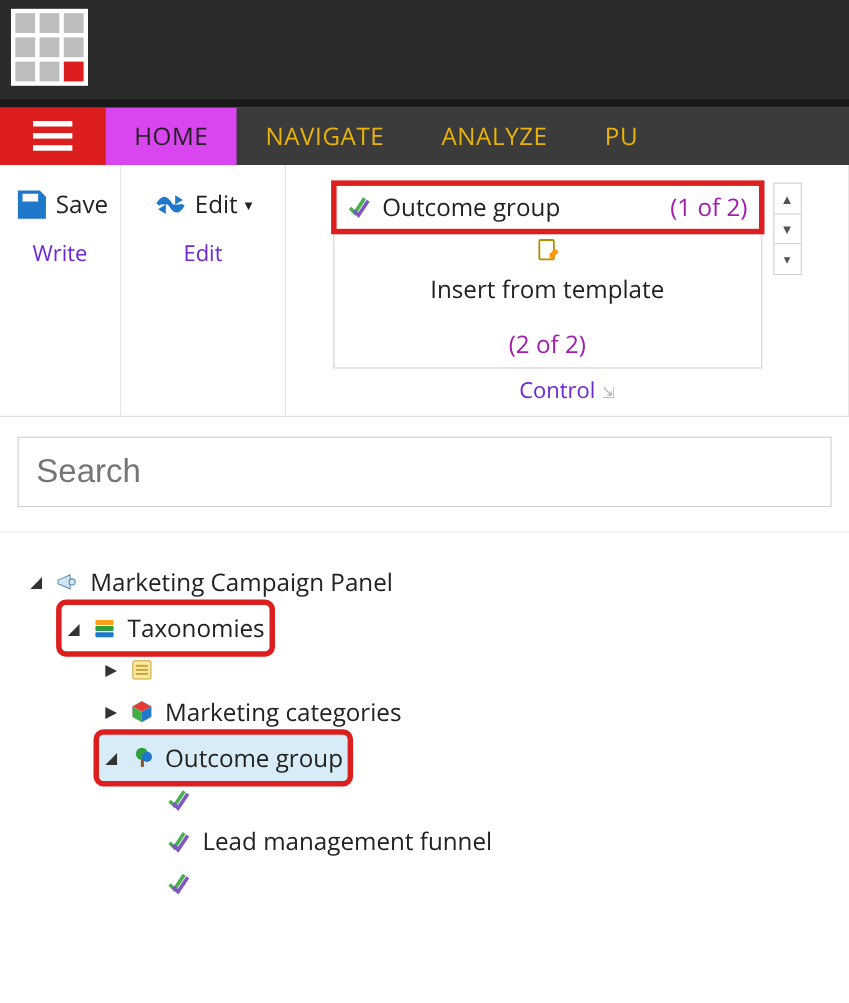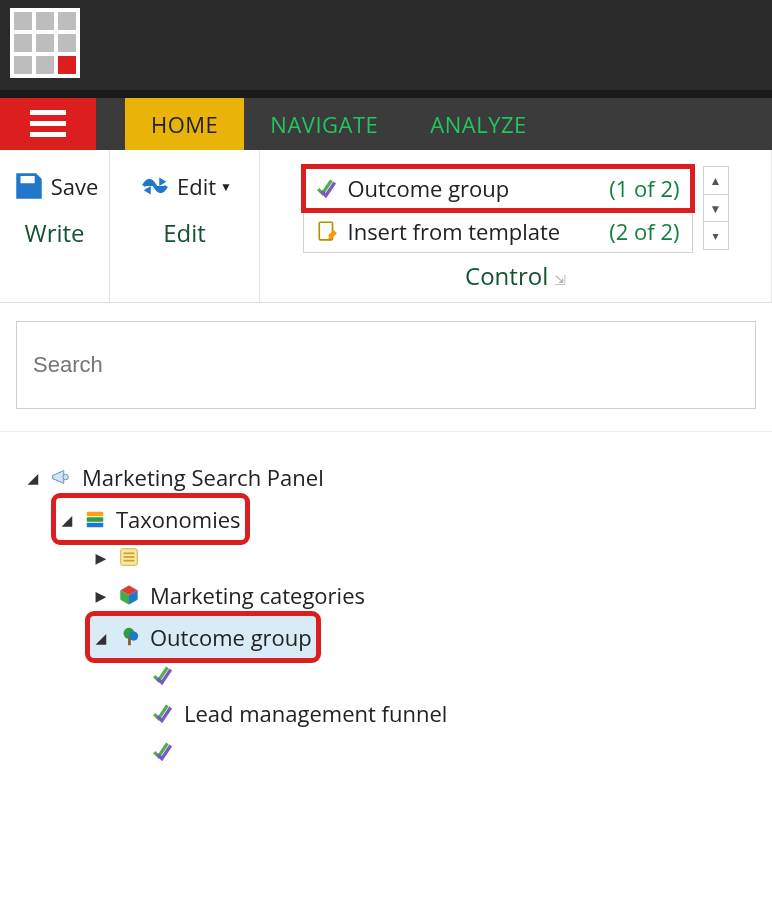--- a/index.html
+++ b/index.html
@@ -48,27 +48,26 @@
     align-items: center;
     justify-content: center;
   }
   .hamburger svg { width: 36px; height: 28px; }
   .navtab {
     padding: 0 26px;
     display: flex;
     align-items: center;
     font-size: 22px;
     letter-spacing: .5px;
-    color: #22c55e;
+    color: #eab308;
     cursor: pointer;
   }
   .navtab.active {
-    background: #eab308;
+    background: #d946ef;
     color: #222;
-    margin-left: 29px;
   }
 
   
   .ribbon {
     display: flex;
     border-bottom: 1px solid #ddd;
     background: #fff;
   }
   .ribbon-group {
     border-right: 1px solid #e5e5e5;
@@ -89,22 +88,22 @@
     flex-direction: row;
     align-items: center;
     gap: 4px;
     font-size: 22px;
     color: #222;
     cursor: pointer;
   }
   .big-btn .ico { width: 36px; height: 36px; display:flex; align-items:center; justify-content:center; }
   .big-btn .lbl { display:flex; align-items:center; gap:4px; }
   .group-title {
-    font-size: 24px;
-    color: #14532d;
+    font-size: 20px;
+    color: #6d28d9;
     padding: 6px 0 10px 0;
   }
 
   
   .save-ico path { fill: #1f78c9; }
   
   .edit-ico path { fill: #1f78c9; }
 
   
   .insert-panel {
@@ -118,29 +117,29 @@
     width: 390px;
   }
   .insert-row {
     display: flex;
     align-items: center;
     gap: 10px;
     padding: 6px 12px;
     font-size: 22px;
     border-bottom: 1px solid #eee;
   }
-  .insert-row:last-child { border-bottom: none; }
+  .insert-row:last-child { border-bottom: none; flex-direction: column; }
   .insert-row.hl {
     outline: 5px solid #dc1e1e;
     outline-offset: -2px;
     z-index: 2;
     position: relative;
   }
   .insert-row .spacer { flex: 1; }
-  .insert-row .count { color: #15803d; }
+  .insert-row .count { color: #a21caf; }
   .insert-arrows {
     width: 26px;
     border: 1px solid #d0d0d0;
     display: flex;
     flex-direction: column;
     height: 84px;
   }
   .insert-arrows div {
     flex: 1;
     display:flex; align-items:center; justify-content:center;
@@ -155,22 +154,22 @@
     font-size:14px; color:#b0b0b0; margin-left:6px;
   }
 
   
   .searchwrap {
     padding: 18px 16px 22px 16px;
     border-bottom: 1px solid #eee;
   }
   .search {
     width: 100%;
-    font-size: 22px;
-    padding: 30px 16px;
+    font-size: 30px;
+    padding: 14px 16px;
     border: 1px solid #cfcfcf;
     color: #999;
     outline: none;
   }
 
   
   .tree {
     padding: 24px 0 40px 22px;
     font-size: 22px;
   }
@@ -225,20 +224,21 @@
   <div class="hamburger">
     <svg viewBox="0 0 36 28">
       <rect x="0" y="0" width="36" height="5" fill="#fff"></rect>
       <rect x="0" y="11" width="36" height="5" fill="#fff"></rect>
       <rect x="0" y="22" width="36" height="5" fill="#fff"></rect>
     </svg>
   </div>
   <div class="navtab active">HOME</div>
   <div class="navtab">NAVIGATE</div>
   <div class="navtab">ANALYZE</div>
+  <div class="navtab">PU</div>
 </div>
 
 <div class="ribbon">
 
   <div class="ribbon-group" style="width:110px">
     <div class="controls">
       <div class="big-btn">
         <span class="ico">
           <svg class="save-ico" viewBox="0 0 24 24" width="34" height="34">
             <path d="M3 3h14l4 4v14H3V3zm3 2v5h10V5H6zm1 9h10v6H7v-6z"></path>
@@ -312,21 +312,21 @@
 <div class="tree">
 
   <div class="node">
     <span class="arrow">◢</span>
     <span class="ico16">
       <svg viewBox="0 0 24 24" width="22" height="22">
         <path d="M3 10v4l3 1 9 4V5L6 9 3 10z" fill="#cfe5f3" stroke="#5a8bb0" stroke-width="1"></path>
         <circle cx="17" cy="12" r="3" fill="#cfe5f3" stroke="#5a8bb0"></circle>
       </svg>
     </span>
-    <span>Marketing Search Panel</span>
+    <span>Marketing Campaign Panel</span>
   </div>
 
   <div class="children">
     <div style="display:inline-block" class="hl-box">
       <div class="node">
         <span class="arrow">◢</span>
         <span class="ico16">
           <svg viewBox="0 0 24 24" width="22" height="22">
             <rect x="3" y="4" width="18" height="5" rx="1" fill="#ff9f1a"></rect>
             <rect x="3" y="10" width="18" height="5" rx="1" fill="#2e9e3f"></rect>

